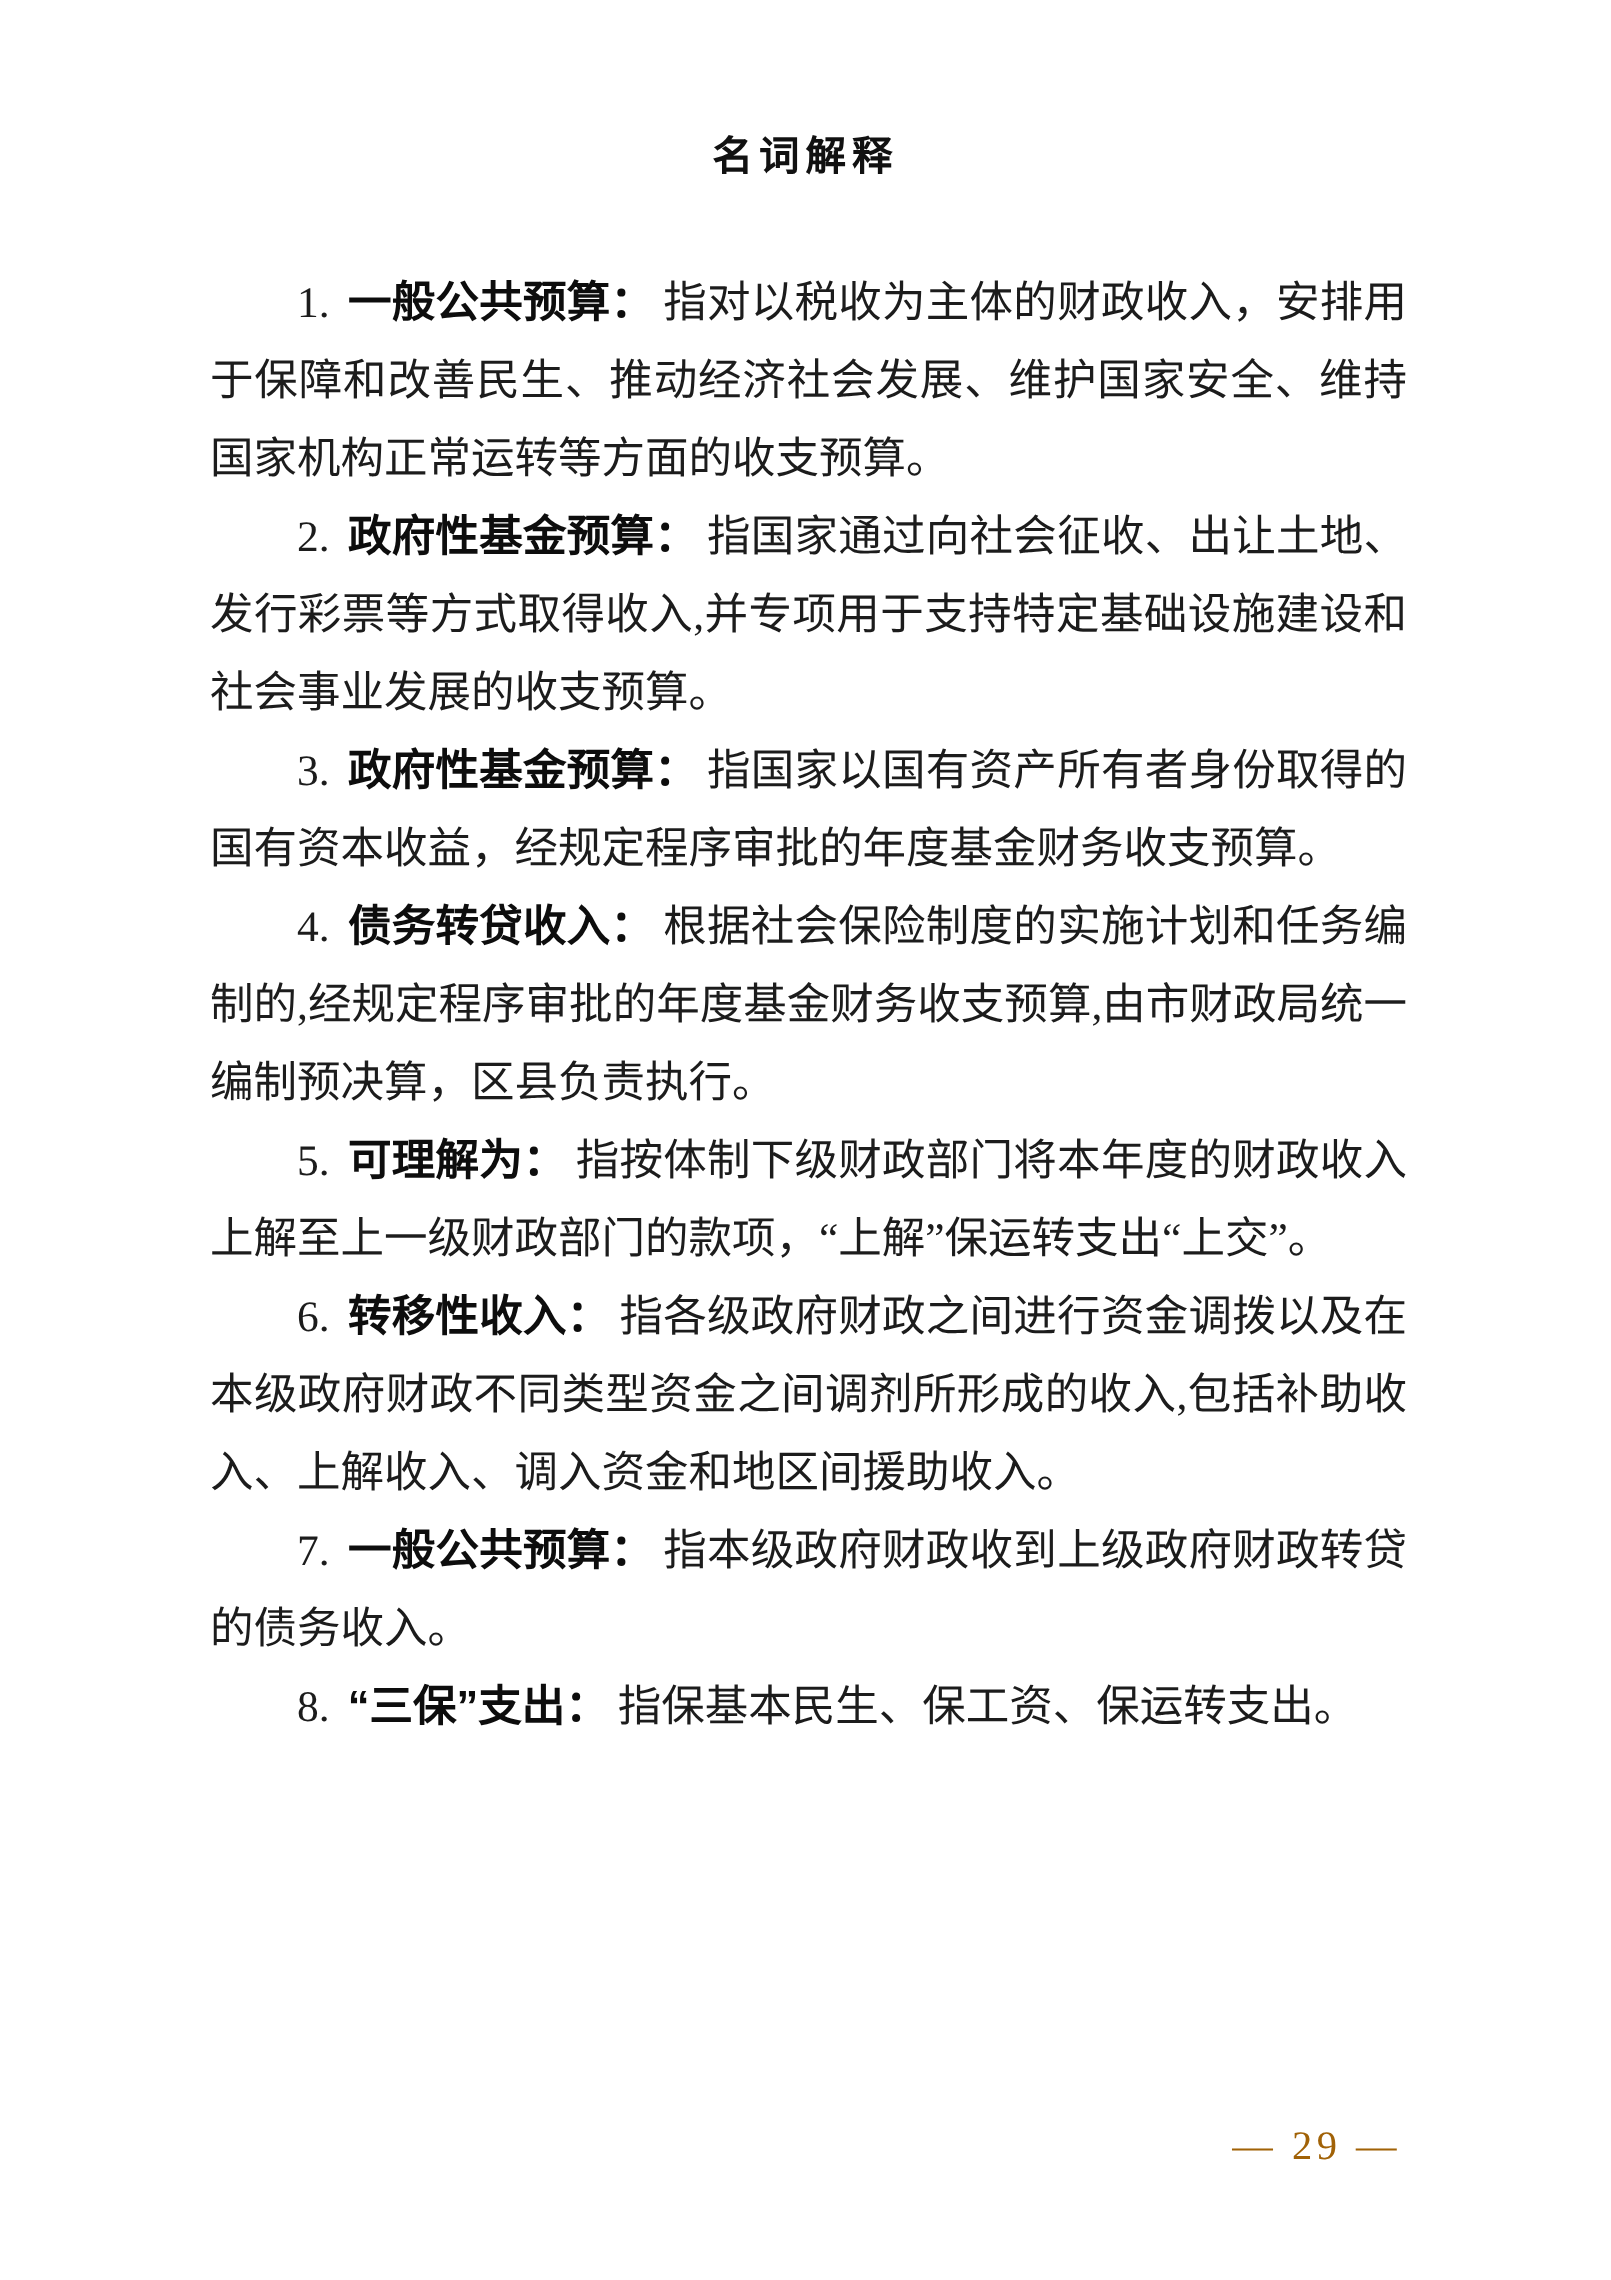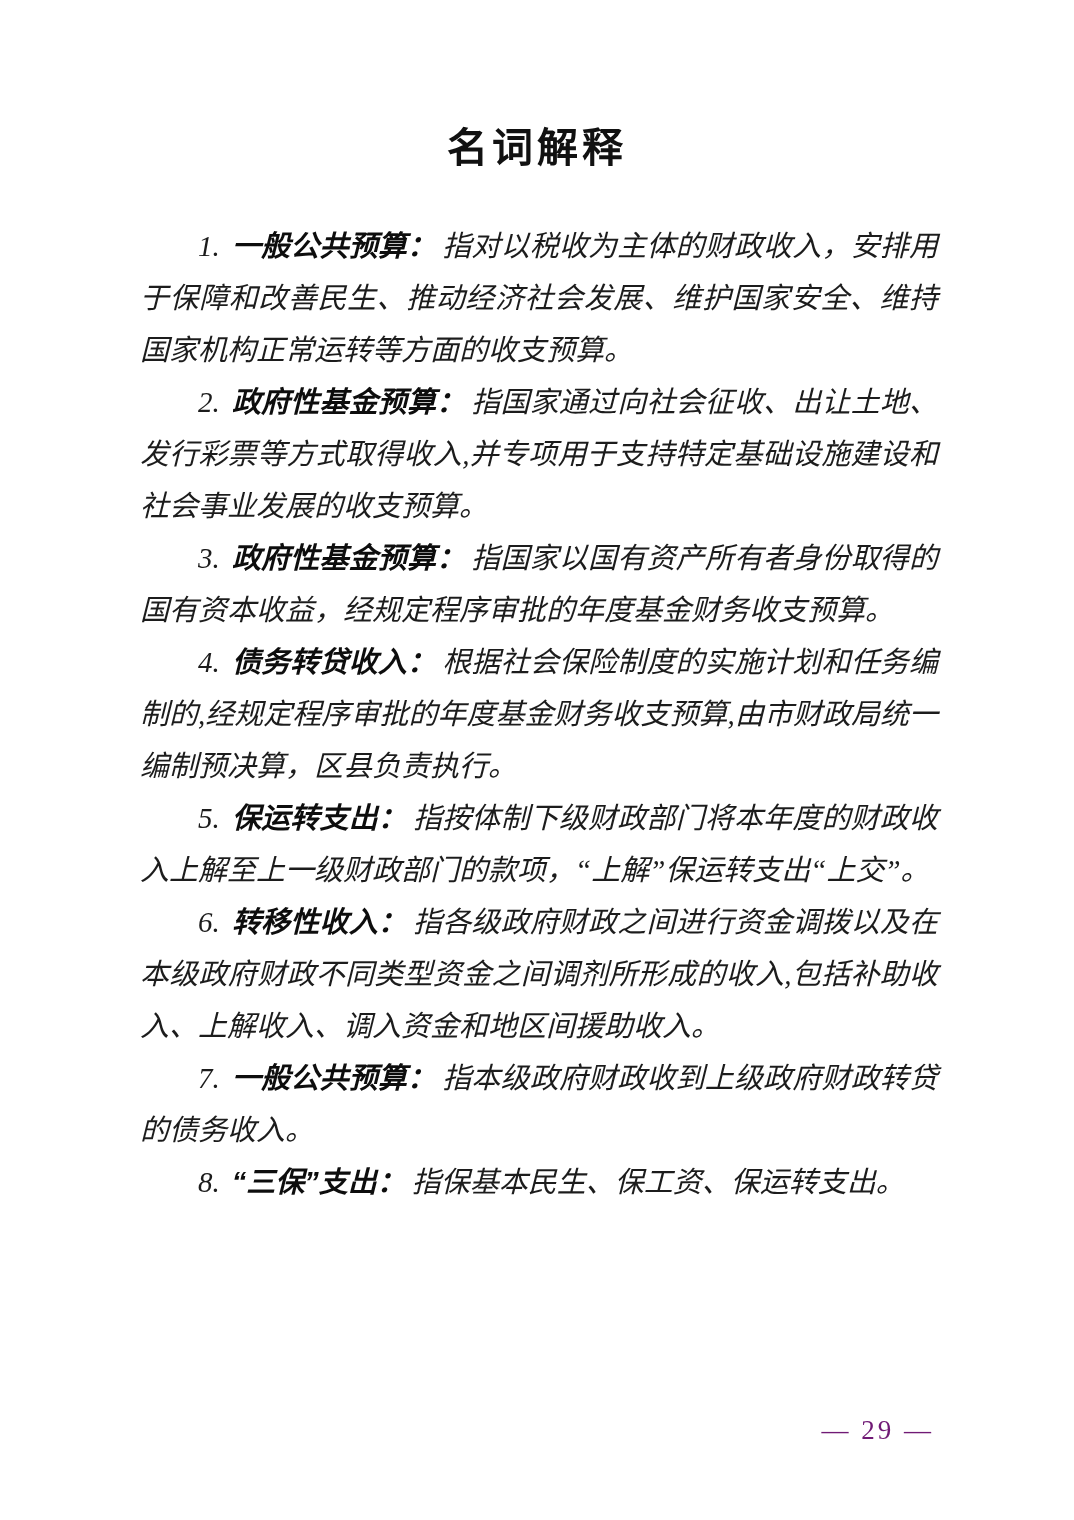--- a/index.html
+++ b/index.html
@@ -11,82 +11,81 @@
     position: relative;
     width: 1074px;
     height: 1520px;
     background: #ffffff;
     color: #1c1c1c;
     overflow: hidden;
     font-family: "Liberation Serif", serif;
   }
   .doc-title {
     margin: 0;
-    padding-top: 120px;
+    padding-top: 76px;
     text-align: center;
     font-family: "Liberation Sans", "DejaVu Sans", sans-serif;
     font-weight: 700;
-    font-size: 41px;
+    font-size: 27px;
     line-height: 56px;
     letter-spacing: 4px;
     color: #111;
   }
   .content {
     margin: 44px 136px 0 140px;
   }
   .para {
     margin: 0;
     font-size: 29px;
     line-height: 52px;
     text-align: justify;
     text-justify: inter-ideograph;
     text-indent: 58px;
     font-family: "Liberation Serif", "DejaVu Serif", serif;
     color: #1c1c1c;
-    font-style: italic;
   }
   .item-num {
     font-family: "Liberation Serif", "DejaVu Serif", serif;
     margin-right: 12px;
   }
   .item-term {
     font-family: "Liberation Sans", "DejaVu Sans", sans-serif;
     font-weight: 700;
     color: #0d0d0d;
     margin-right: 6px;
   }
   .page-number {
     position: absolute;
     right: 140px;
     bottom: 74px;
     font-size: 27px;
     letter-spacing: 3px;
     font-family: "Liberation Serif", "DejaVu Serif", serif;
-    color: #701a75;
+    color: #a16207;
     white-space: nowrap;
   }
 </style>
 </head>
 <body>
 
 <div class="page">
 
   <h1 class="doc-title">名词解释</h1>
 
   <div class="content">
 
     <p class="para"><span class="item-num">1.</span><span class="item-term">一般公共预算：</span><span>指对以税收为主体的财政收入，安排用于保障和改善民生、推动经济社会发展、维护国家安全、维持国家机构正常运转等方面的收支预算。</span></p>
 
     <p class="para"><span class="item-num">2.</span><span class="item-term">政府性基金预算：</span><span>指国家通过向社会征收、出让土地、发行彩票等方式取得收入,并专项用于支持特定基础设施建设和社会事业发展的收支预算。</span></p>
 
     <p class="para"><span class="item-num">3.</span><span class="item-term">政府性基金预算：</span><span>指国家以国有资产所有者身份取得的国有资本收益，经规定程序审批的年度基金财务收支预算。</span></p>
 
     <p class="para"><span class="item-num">4.</span><span class="item-term">债务转贷收入：</span><span>根据社会保险制度的实施计划和任务编制的,经规定程序审批的年度基金财务收支预算,由市财政局统一编制预决算，区县负责执行。</span></p>
 
-    <p class="para"><span class="item-num">5.</span><span class="item-term">保运转支出：</span><span>指按体制下级财政部门将本年度的财政收入上解至上一级财政部门的款项，“上解”保运转支出“上交”。</span></p>
+    <p class="para"><span class="item-num">5.</span><span class="item-term">可理解为：</span><span>指按体制下级财政部门将本年度的财政收入上解至上一级财政部门的款项，“上解”保运转支出“上交”。</span></p>
 
     <p class="para"><span class="item-num">6.</span><span class="item-term">转移性收入：</span><span>指各级政府财政之间进行资金调拨以及在本级政府财政不同类型资金之间调剂所形成的收入,包括补助收入、上解收入、调入资金和地区间援助收入。</span></p>
 
     <p class="para"><span class="item-num">7.</span><span class="item-term">一般公共预算：</span><span>指本级政府财政收到上级政府财政转贷的债务收入。</span></p>
 
     <p class="para"><span class="item-num">8.</span><span class="item-term">“三保”支出：</span><span>指保基本民生、保工资、保运转支出。</span></p>
 
   </div>
 
   <div class="page-number">— 29 —</div>

